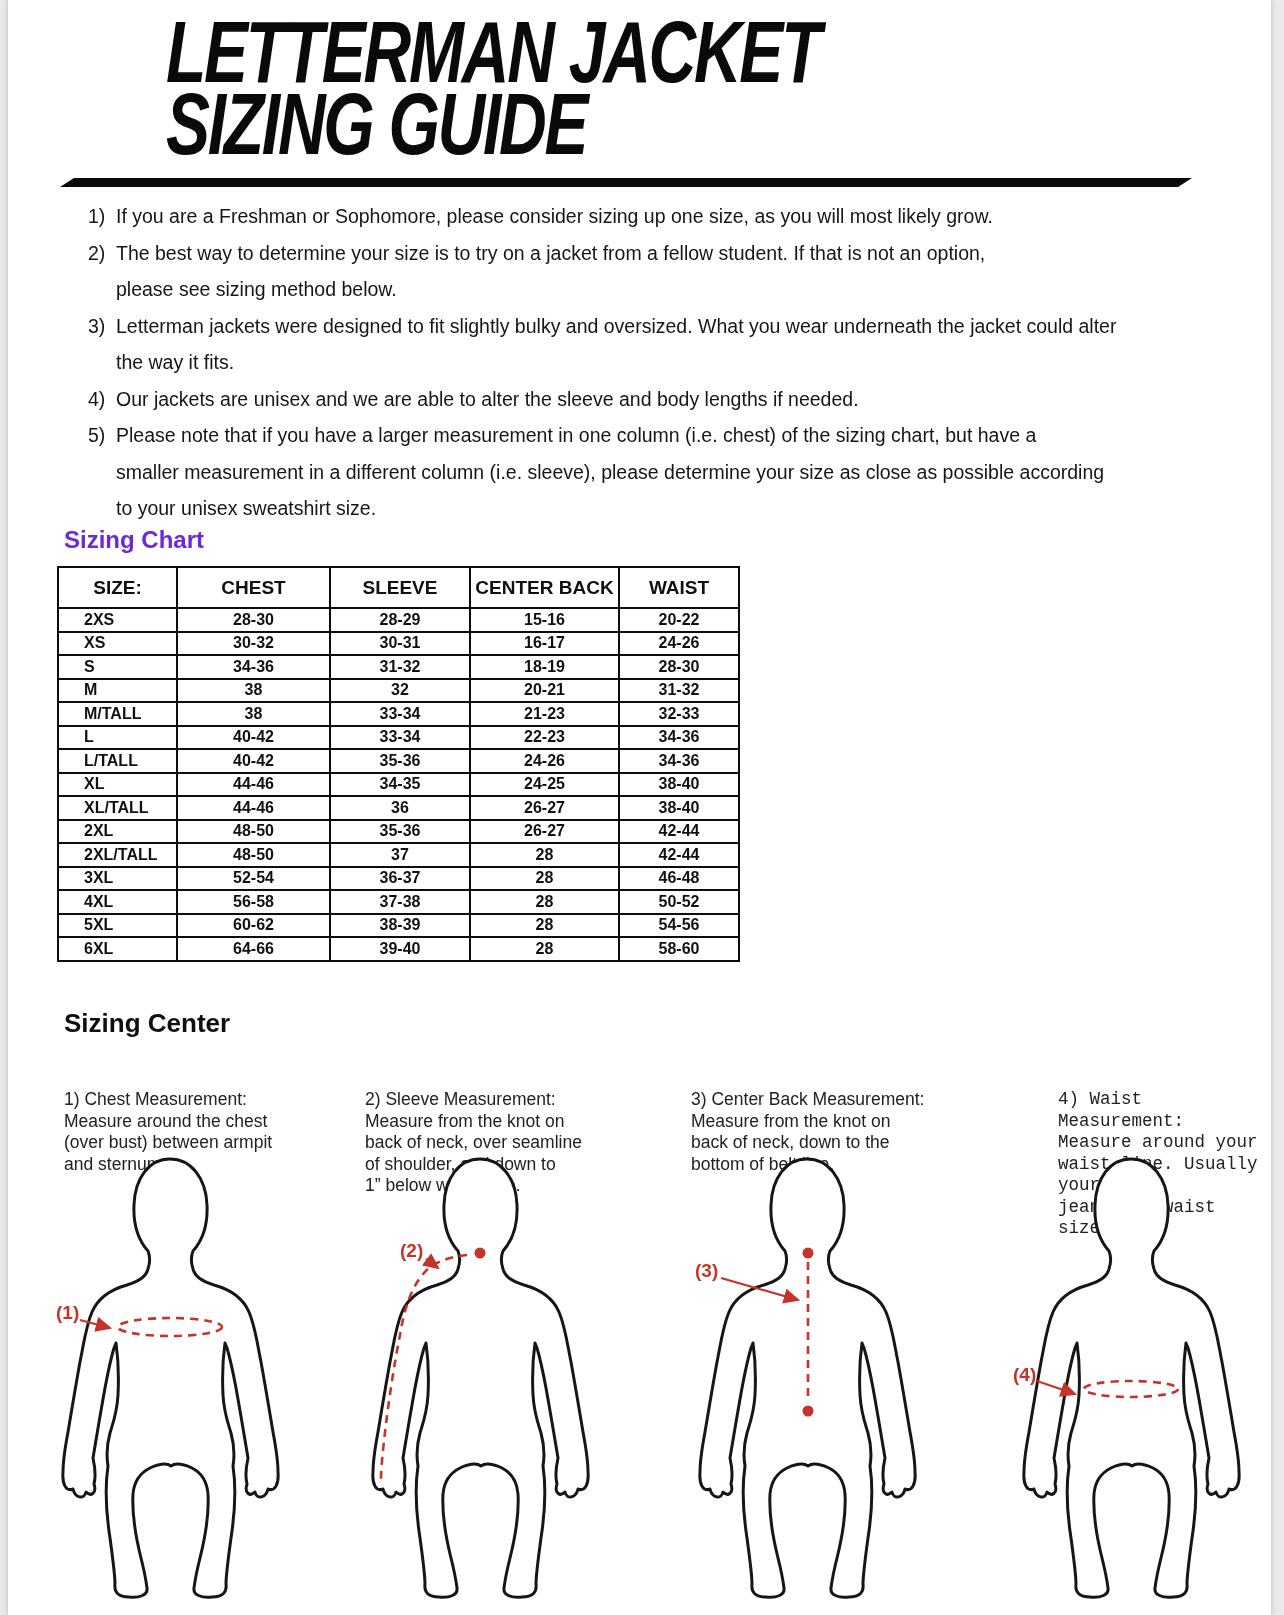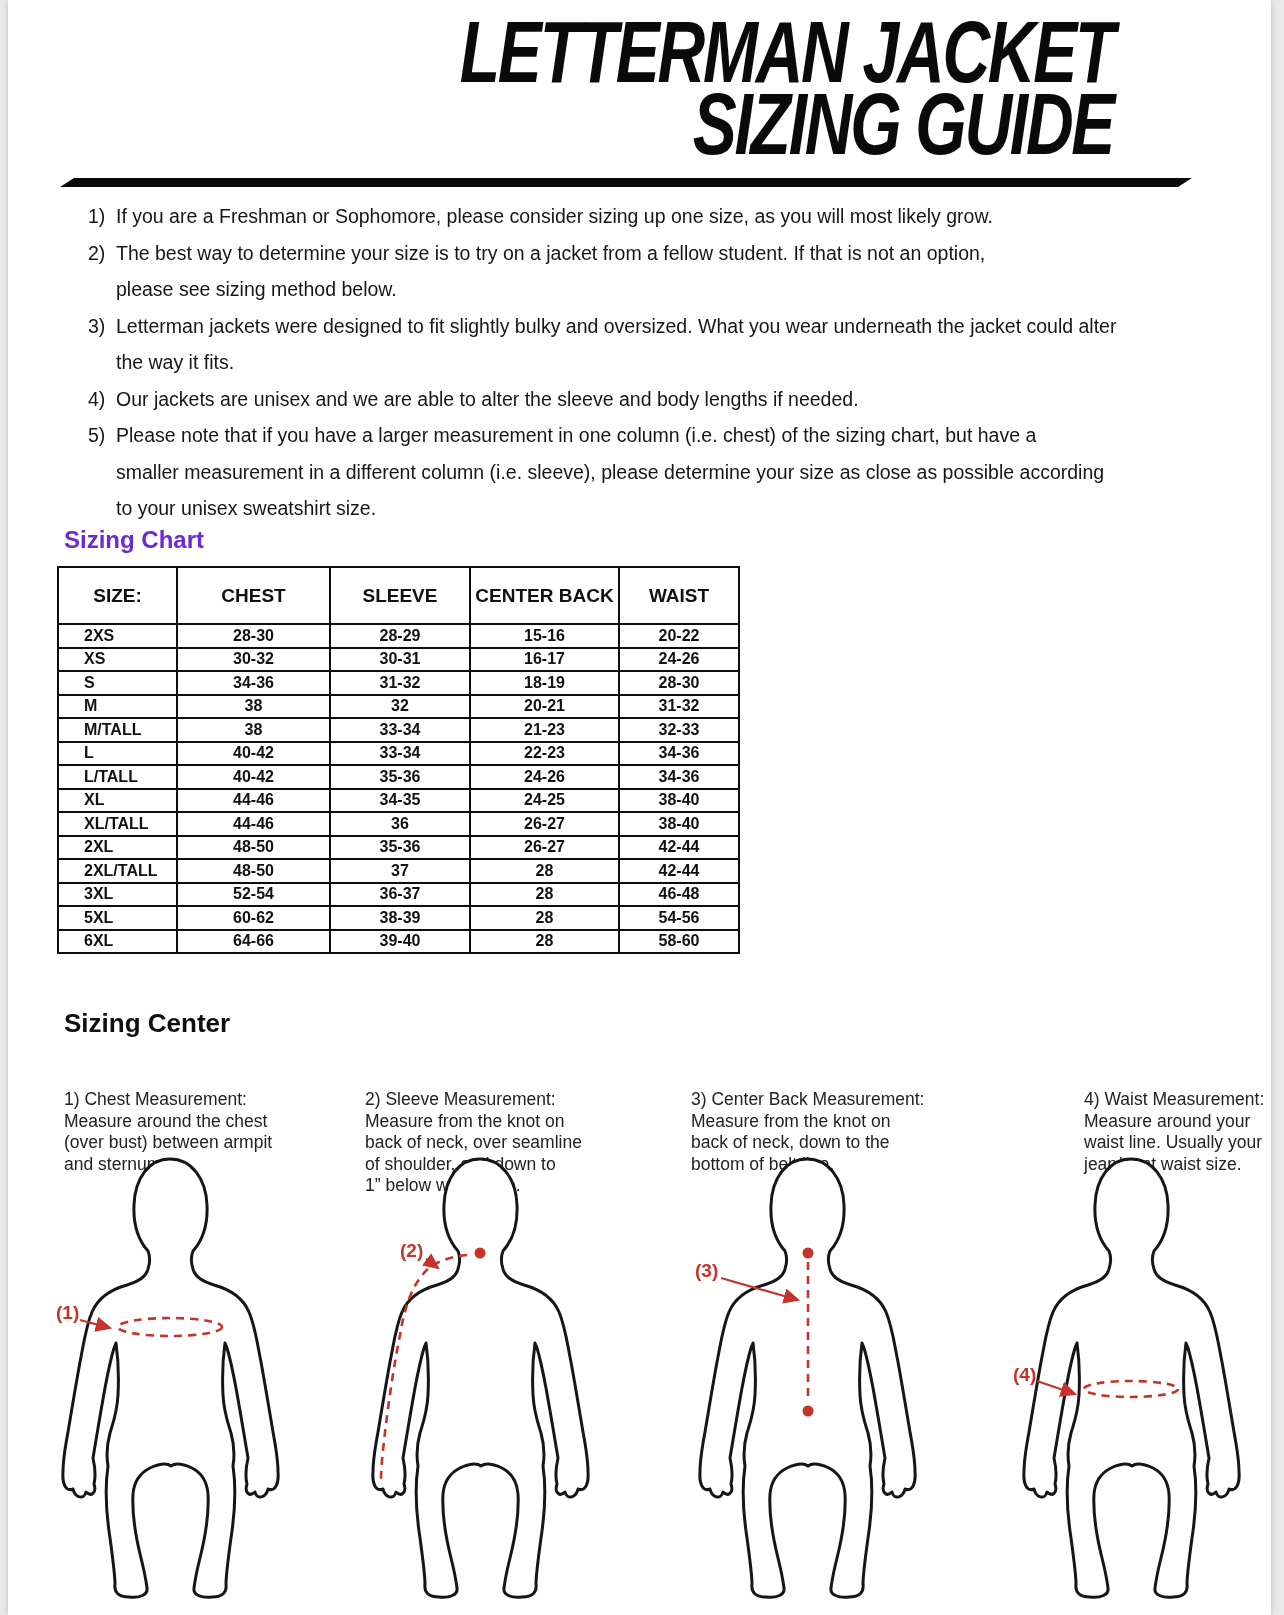--- a/index.html
+++ b/index.html
@@ -12,21 +12,21 @@
     overflow:hidden;
   }
   .page{
     position:absolute;top:0;bottom:0;left:8px;right:13px;
     background:#ffffff;
     box-shadow:0 0 5px rgba(0,0,0,.22);
   }
   
   .title-wrap{
     position:absolute;top:16px;left:0;right:0;
-    text-align:right;
+    text-align:left;
   }
   .title-line{
     display:block;
     font-size:88px;
     font-weight:700;
     font-style:italic;
     line-height:72px;
     letter-spacing:-3px;
     color:#0a0a0a;
     transform:scaleX(.75);
@@ -55,38 +55,38 @@
     position:absolute;top:566px;left:49px;
     border-collapse:collapse;table-layout:fixed;width:681px;
     background:#fff;
   }
   table.size-table th,table.size-table td{
     border:2px solid #0d0d0d;
     font-weight:700;color:#111;
     text-align:center;vertical-align:middle;
     overflow:hidden;white-space:nowrap;
   }
-  table.size-table th{font-size:19px;height:27px;padding:14px 0;}
+  table.size-table th{font-size:19px;height:27px;padding:6px 0;}
   table.size-table td{font-size:16px;height:21.5px;padding:0;}
   table.size-table td:first-child{text-align:left;padding-left:25px;}
   
   .method-heading{
     position:absolute;top:1008px;left:56px;
     font-size:26px;font-weight:700;color:#0f0f0f;
   }
   .step{
     position:absolute;top:1048px;
     font-size:17.5px;line-height:21.5px;color:#222;margin-top:41px;
   }
   .step .lbl{display:block;}
   .step .txt{white-space:pre-wrap;display:block;}
   .step1{left:56px;width:240px;}
   .step2{left:357px;width:240px;}
   .step3{left:683px;width:250px;}
-  .step4{left:1076px;width:200px;}
+  .step4{left:1050px;width:200px;font-family:Liberation Mono, monospace;}
   
   .fig{position:absolute;width:300px;height:462px;}
   .fig1{left:12px;top:1148px;}
   .fig2{left:322px;top:1148px;}
   .fig3{left:649px;top:1148px;}
   .fig4{left:973px;top:1148px;}
   .body-line{fill:#ffffff;stroke:#161616;stroke-width:3;stroke-linejoin:round;stroke-linecap:round;}
   .annot{color:var(--annot,#c5332a);}
   .annot text{fill:currentColor;font-family:"Liberation Sans",sans-serif;font-weight:700;font-size:19px;}
   .annot .aline{stroke:currentColor;stroke-width:2.2;fill:none;}
@@ -228,20 +228,27 @@
           <td>37</td>
           <td>28</td>
           <td>42-44</td>
         </tr>
         <tr>
           <td>3XL</td>
           <td>52-54</td>
           <td>36-37</td>
           <td>28</td>
           <td>46-48</td>
+        </tr>
+        <tr>
+          <td>4XL</td>
+          <td>56-58</td>
+          <td>37-38</td>
+          <td>28</td>
+          <td>50-52</td>
         </tr>
         <tr>
           <td>5XL</td>
           <td>60-62</td>
           <td>38-39</td>
           <td>28</td>
           <td>54-56</td>
         </tr>
         <tr>
           <td>6XL</td>

